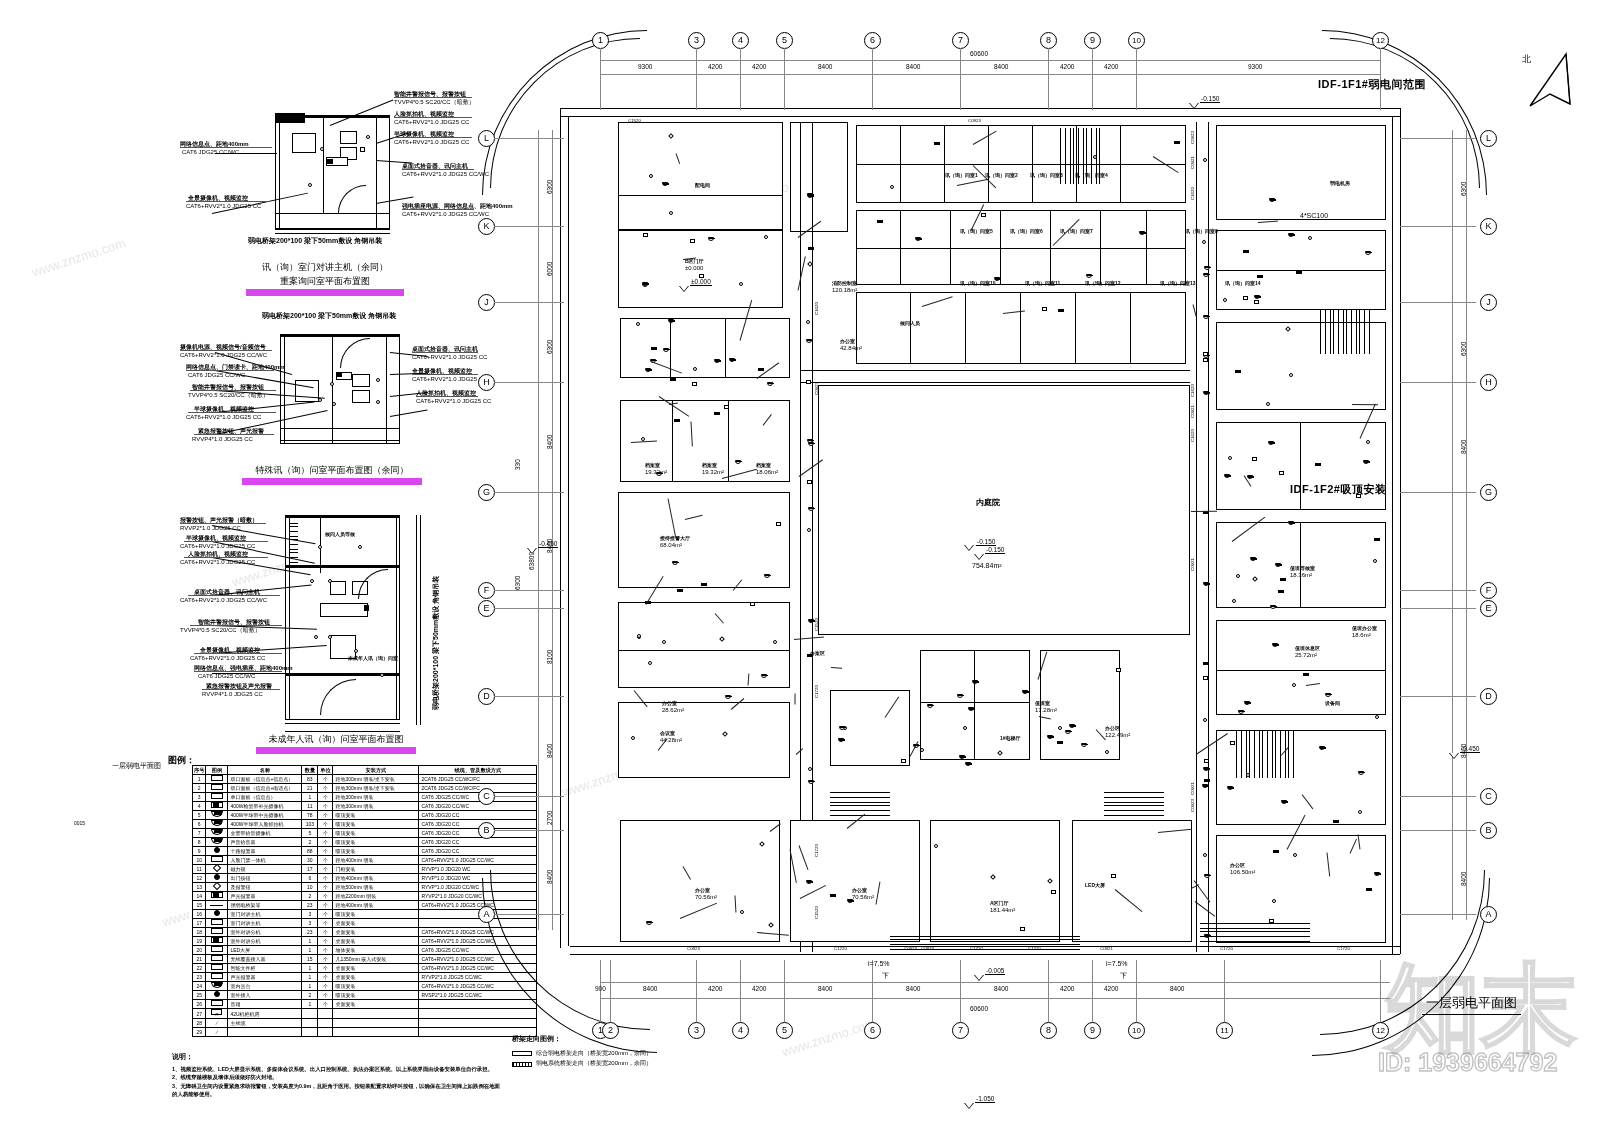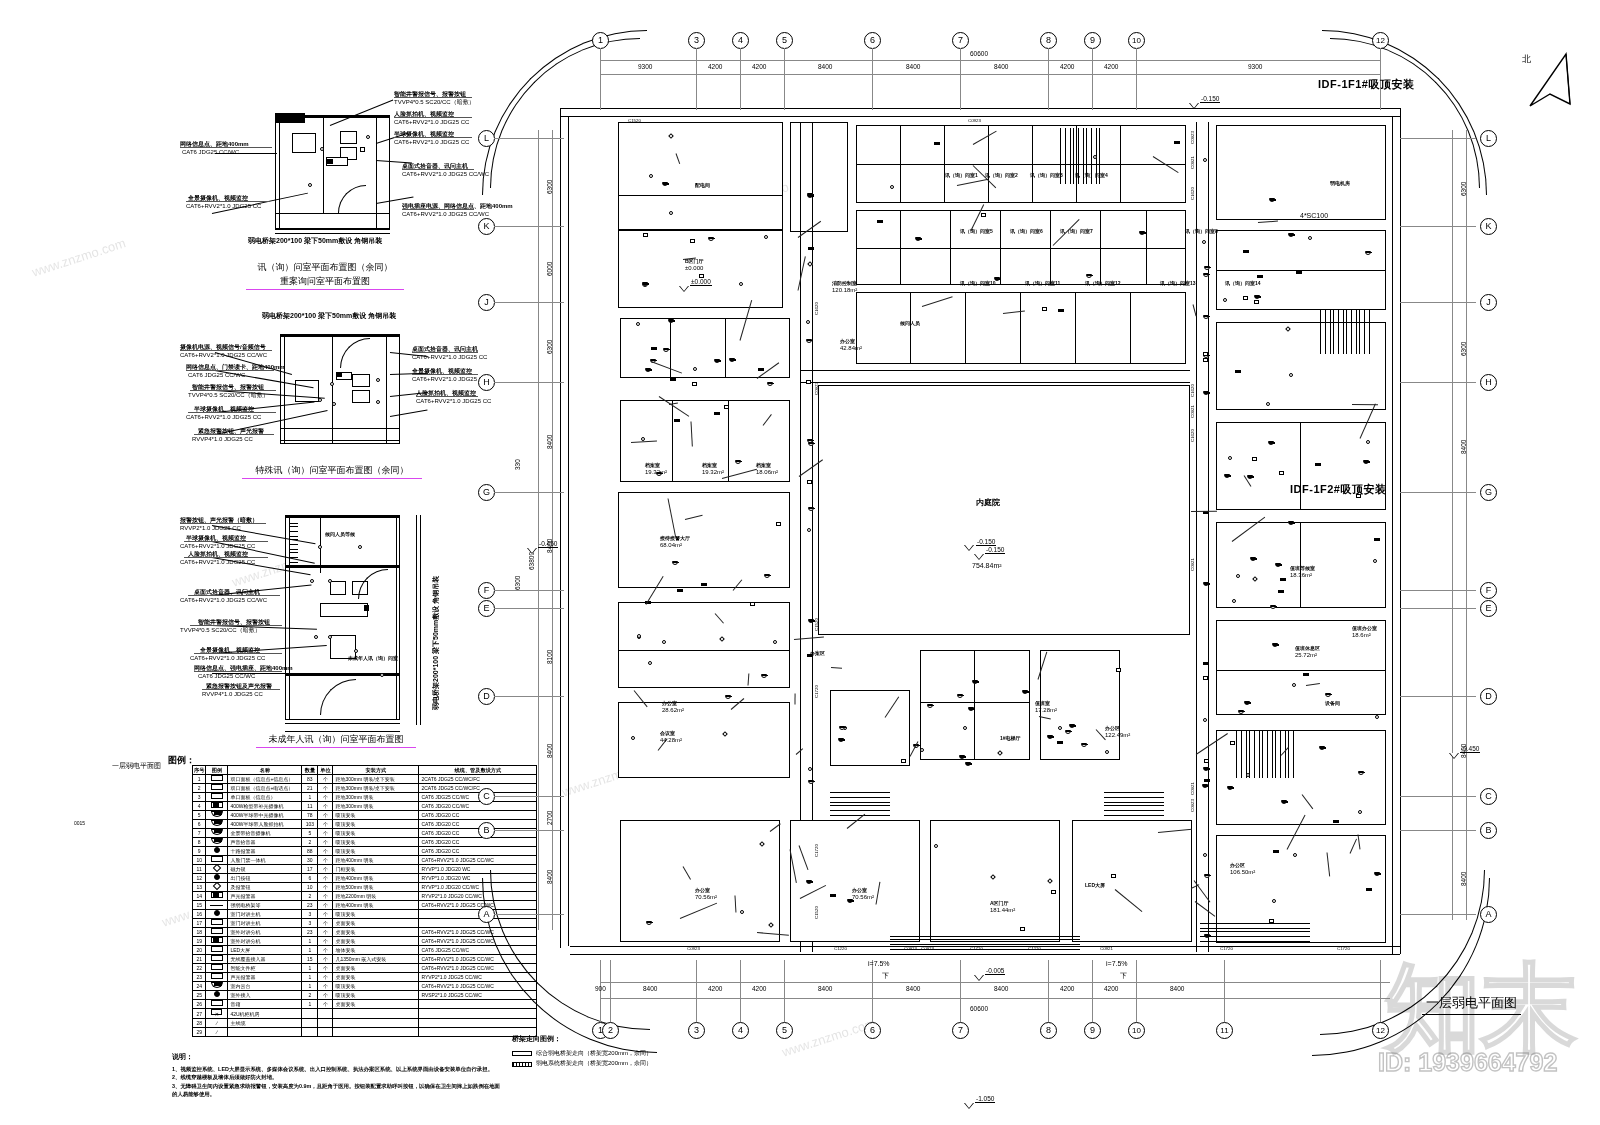--- a/index.html
+++ b/index.html
@@ -52,21 +52,21 @@
   .detail { position: absolute; }
   .detail .frame { position: absolute; border: 1px solid #000; background: #fff; }
   .detail .wall { position: absolute; background: #000; }
   .leadline { position: absolute; background: #000; height: 1px; transform-origin: 0 50%; }
   .dot { position: absolute; width: 4px; height: 4px; border: 1px solid #000; border-radius: 50%; background: #fff; }
   .sqd { position: absolute; width: 5px; height: 5px; border: 1px solid #000; background: #fff; }
   .blk { position: absolute; background: #000; }
 
   .dtitle {
     position: absolute; font-size: 9px; color: #000; white-space: nowrap;
-    text-align: center; border-bottom: 1px solid #d946ef; padding-bottom: 1px;
+    text-align: center; border-bottom: 7px solid #d946ef; padding-bottom: 1px;
   }
   .dtitle.nb { border-bottom: none; }
 
   
   #legend-table { position: absolute; border-collapse: collapse; background: #fff; }
   #legend-table td, #legend-table th {
     border: 1px solid #000;
     font-size: 5px; color: #000;
     padding: 0 1px; height: 8.4px; line-height: 8px;
     text-align: center; white-space: nowrap; overflow: hidden;
@@ -201,21 +201,21 @@
     <div class="ct" style="left:214px; top:54px;">CAT6+RVV2*1.0 JDG25 CC</div>
     <div class="ln hln lt" style="left:214px; top:52px; width:78px;"></div>
     <div class="ct b" style="left:222px; top:78px;">桌面式拾音器、讯问主机</div>
     <div class="ct" style="left:222px; top:86px;">CAT6+RVV2*1.0 JDG25 CC/WC</div>
     <div class="ln hln lt" style="left:222px; top:84px; width:72px;"></div>
     <div class="ct b" style="left:222px; top:118px;">强电插座电源、网络信息点、距地400mm</div>
     <div class="ct" style="left:222px; top:126px;">CAT6+RVV2*1.0 JDG25 CC/WC</div>
     <div class="ln hln lt" style="left:222px; top:124px; width:72px;"></div>
 
     <div class="ct b t7" style="left:68px; top:152px;">弱电桥架200*100 梁下50mm敷设 角钢吊装</div>
-    <div class="dtitle nb" style="left:60px; top:176px; width:170px;">讯（询）问室平面布置图（余同）</div>
+    <div class="dtitle nb" style="left:60px; top:176px; width:170px;">讯（询）室门对讲主机（余同）</div>
     <div class="dtitle" style="left:66px; top:190px; width:158px;">重案询问室平面布置图</div>
   </div>
 
   <div class="detail" style="left:180px; top:312px; width:300px; height:175px;">
     <div class="ct b t7" style="left:82px; top:0px;">弱电桥架200*100 梁下50mm敷设 角钢吊装</div>
 
     <div class="frame" style="left:100px; top:22px; width:120px; height:110px;"></div>
     <div class="wall" style="left:100px; top:22px; width:120px; height:3px;"></div>
     <div class="ln vln" style="left:104px; top:25px; height:107px;"></div>
     <div class="ln vln" style="left:206px; top:25px; height:107px;"></div>
@@ -1350,21 +1350,21 @@
         <div class="ct" style="font-size: 4.4px; left: 314px; top: 365px; transform-origin: 0px 0px; transform: rotate(-90deg);">C0923</div>
         <div class="ct" style="font-size: 4.4px; left: 528px; top: 916px;">C1220</div>
         <div class="ct" style="font-size: 4.4px; left: 720px; top: 916px;">C1720</div>
         <div class="ct" style="font-size: 4.4px; left: 314px; top: 827px; transform-origin: 0px 0px; transform: rotate(-90deg);">C1720</div>
         <div class="ct" style="font-size: 4.4px; left: 837px; top: 916px;">C1720</div>
         <div class="ct" style="font-size: 4.4px; left: 314px; top: 668px; transform-origin: 0px 0px; transform: rotate(-90deg);">C1720</div>
         <div class="ct" style="font-size: 4.4px; left: 187px; top: 916px;">C0923</div>
         <div class="ct" style="font-size: 4.4px; left: 468px; top: 88px;">C0923</div>
       </div>
 
-    <div class="ct b t11" style="left:818px; top:48px; letter-spacing:0.5px;">IDF-1F1#吸顶安装</div>
+    <div class="ct b t11" style="left:818px; top:48px; letter-spacing:0.5px;">IDF-1F1#弱电间范围</div>
     <div class="ct b t11" style="left:790px; top:453px; letter-spacing:0.5px;">IDF-1F2#吸顶安装</div>
     <div class="ct t7" style="left:800px; top:182px;">4*SC100</div>
 
     <div id="room-label-layer">
         <div style="position: absolute; left: 195px; top: 152px;">
           <div class="ct b" style="position: relative; font-size: 5px;">配电间</div>
         </div>
         <div style="position: absolute; left: 185px; top: 228px;">
           <div class="ct b" style="position: relative; font-size: 5px;">B区门厅</div>
           <div class="ct" style="position: relative; font-size: 6px; margin-top: 1px;">±0.000</div>

